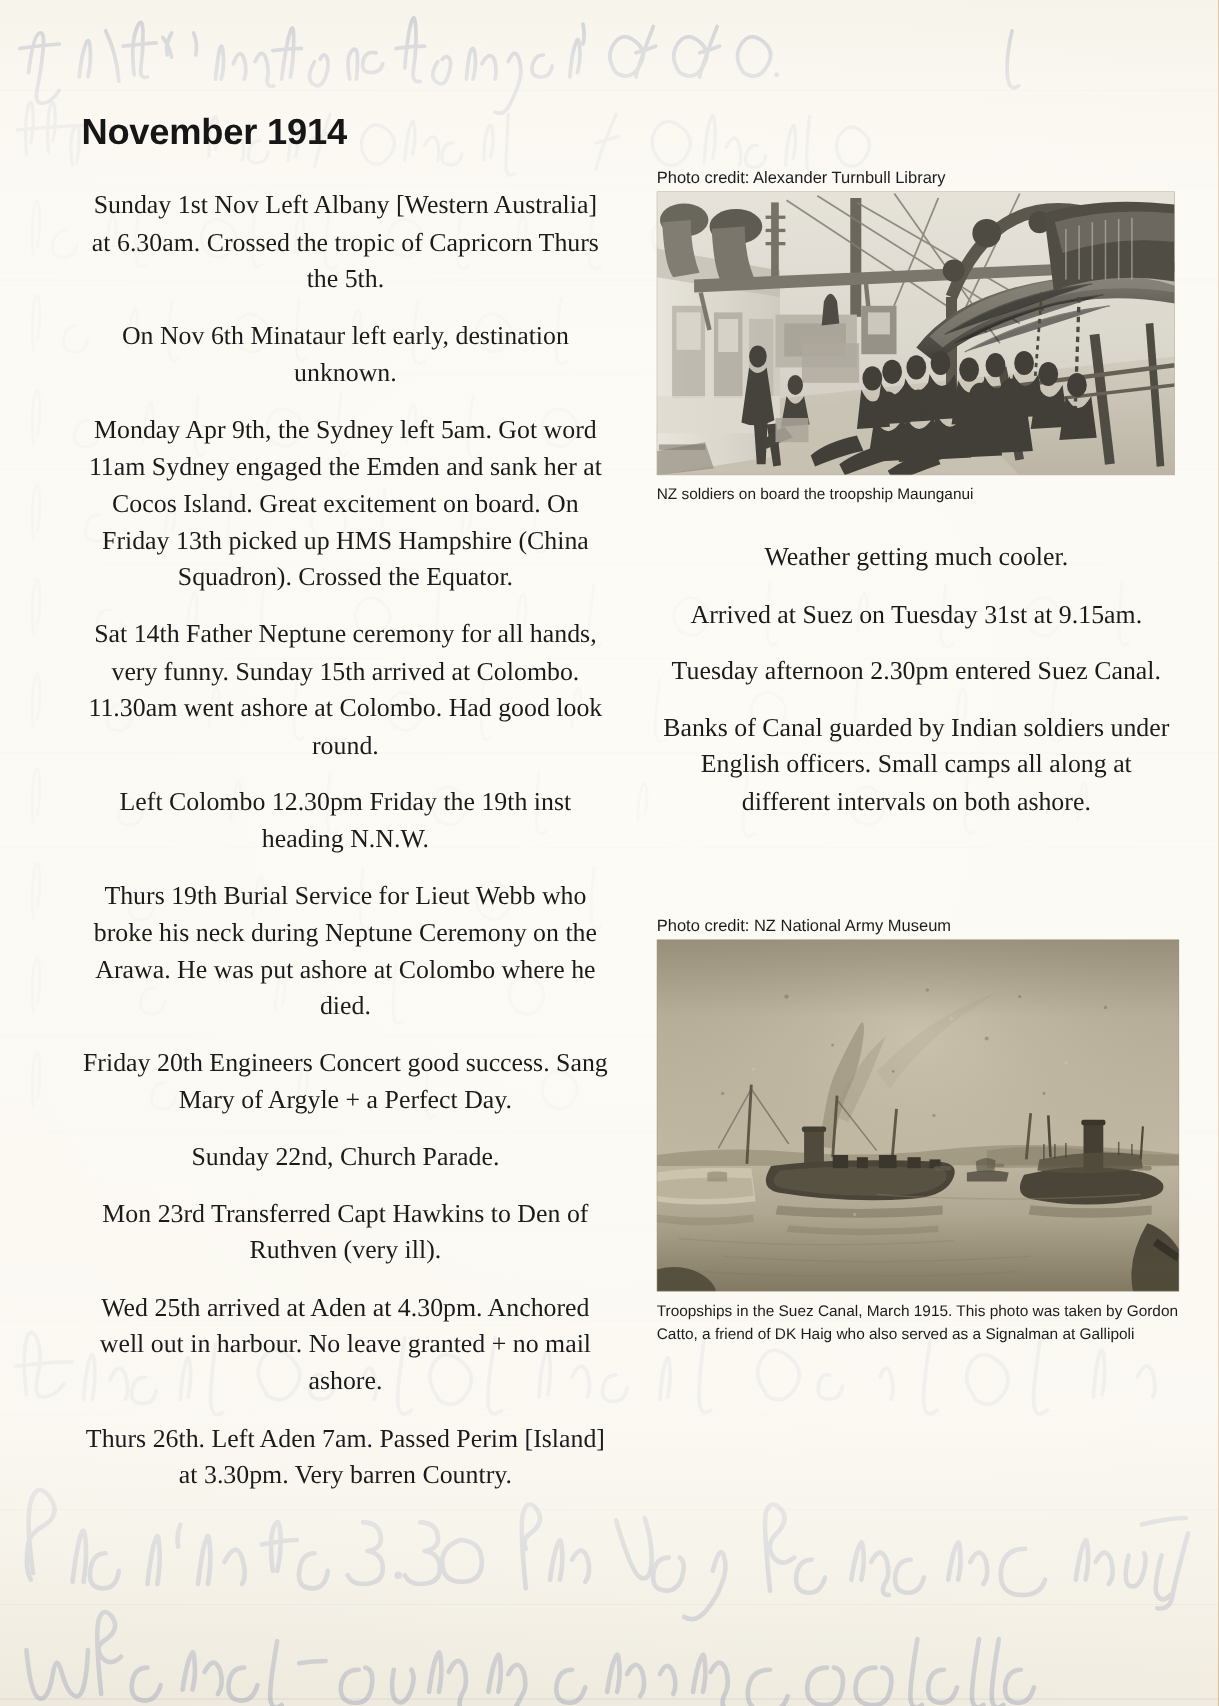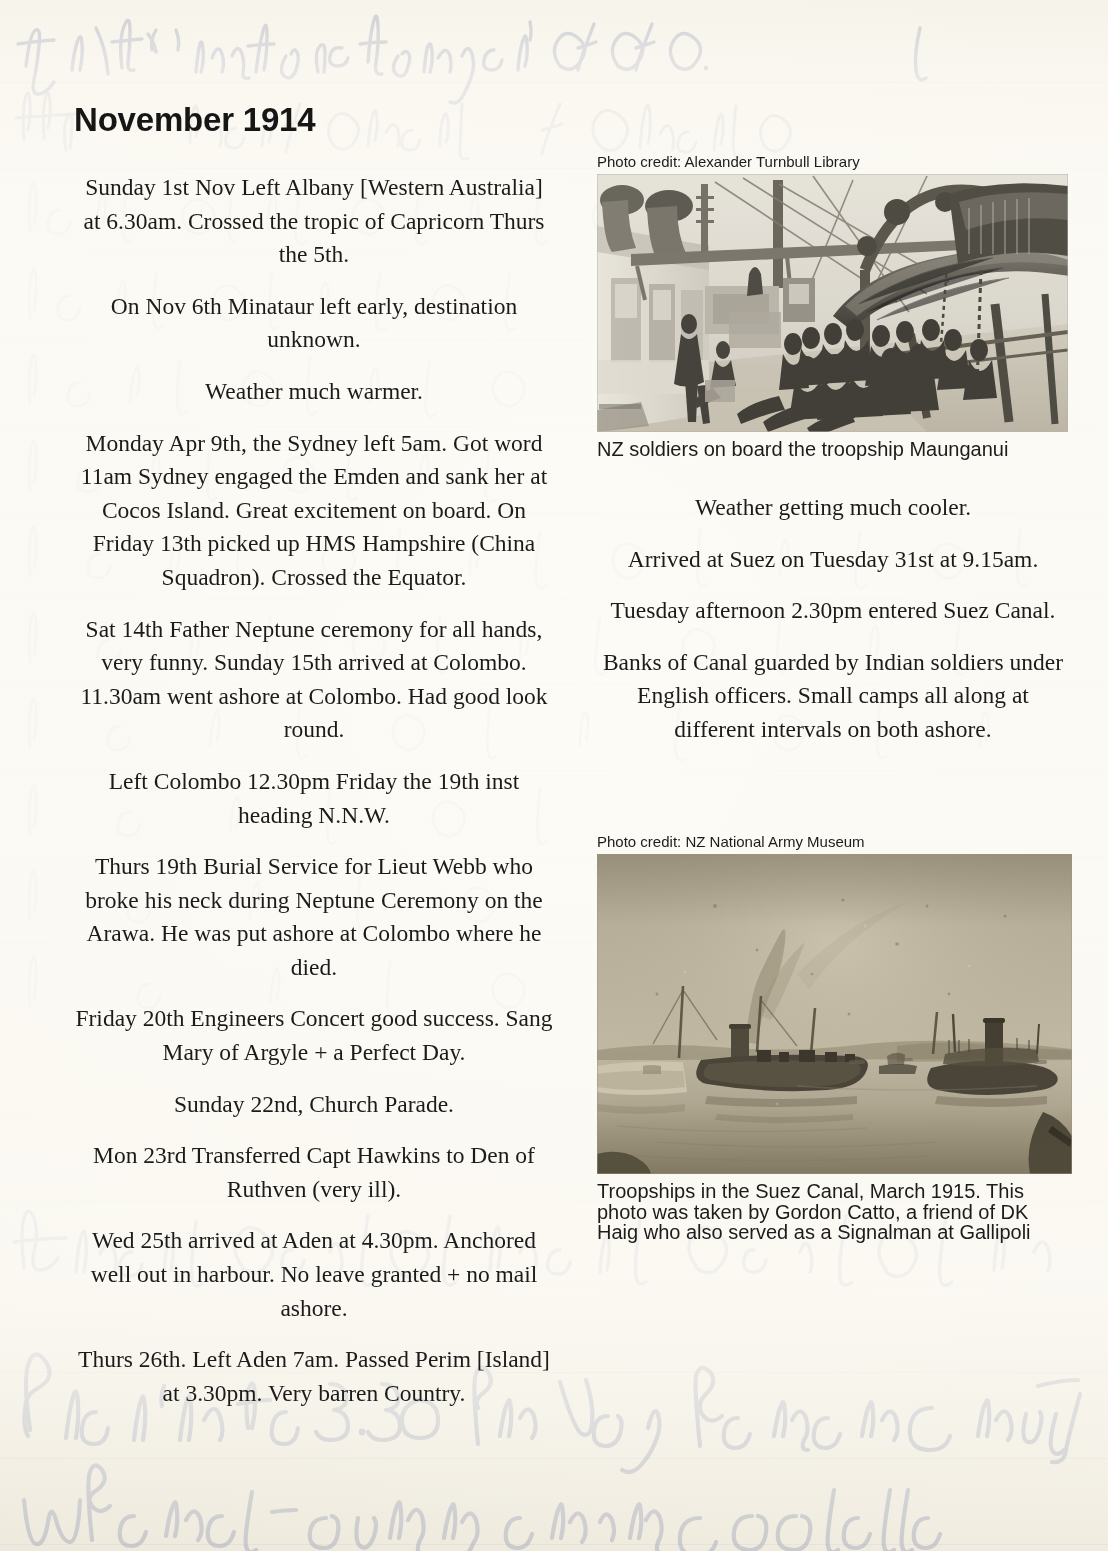--- a/index.html
+++ b/index.html
@@ -115,21 +115,21 @@
   .photo-credit {
     font-family: "Liberation Sans", "DejaVu Sans", sans-serif;
     font-size: 15px;
     color: #1c1c1c;
     text-align: left;
     line-height: 19px;
     margin-bottom: 3px;
   }
   .photo-caption {
     font-family: "Liberation Sans", "DejaVu Sans", sans-serif;
-    font-size: 20px;
+    font-size: 14px;
     color: #1c1c1c;
     text-align: left;
     line-height: 20.5px;
     margin-top: 7px;
   }
   .photo-frame {
     position: relative;
     overflow: hidden;
     background: #cfc8b6;
   }
@@ -428,21 +428,20 @@
 
   <div class="wash"></div>
 
   <div id="content">
 
     <div class="page-title">November 1914</div>
 
     <div class="col-left">
       <p class="body-par">Sunday 1st Nov Left Albany [Western Australia] at 6.30am. Crossed the tropic of Capricorn Thurs the 5th.</p>
       <p class="body-par">On Nov 6th Minataur left early, destination unknown.</p>
-      <p class="body-par">Weather much warmer.</p>
       <p class="body-par">Monday Apr 9th, the Sydney left 5am. Got word 11am Sydney engaged the Emden and sank her at Cocos Island. Great excitement on board.  On Friday 13th picked up HMS Hampshire (China Squadron). Crossed the Equator.</p>
       <p class="body-par">Sat 14th Father Neptune ceremony for all hands, very funny.  Sunday 15th arrived at Colombo.  11.30am went ashore at Colombo. Had good look round.</p>
       <p class="body-par">Left Colombo 12.30pm Friday the 19th inst heading N.N.W.</p>
       <p class="body-par">Thurs 19th Burial Service for Lieut Webb who broke his neck during Neptune Ceremony on the Arawa. He was put ashore at Colombo where he died.</p>
       <p class="body-par">Friday 20th Engineers Concert good success. Sang Mary of Argyle + a Perfect Day.</p>
       <p class="body-par">Sunday 22nd, Church Parade.</p>
       <p class="body-par">Mon 23rd Transferred Capt Hawkins to Den of Ruthven (very ill).</p>
       <p class="body-par">Wed 25th arrived at Aden at 4.30pm. Anchored well out in harbour. No leave granted + no mail ashore.</p>
       <p class="body-par">Thurs 26th. Left Aden 7am.  Passed Perim [Island] at 3.30pm. Very barren Country.</p>
     </div>

